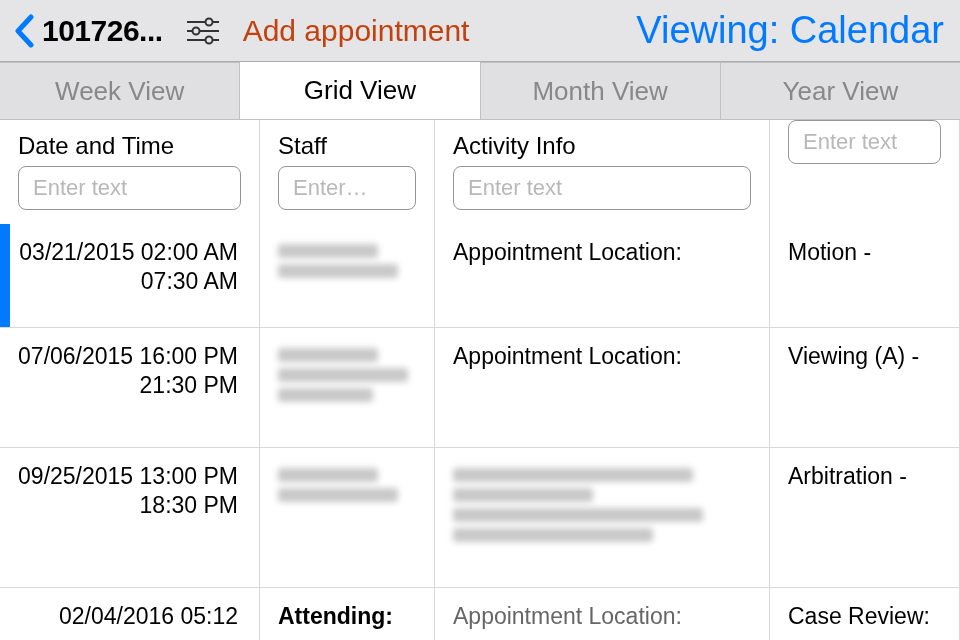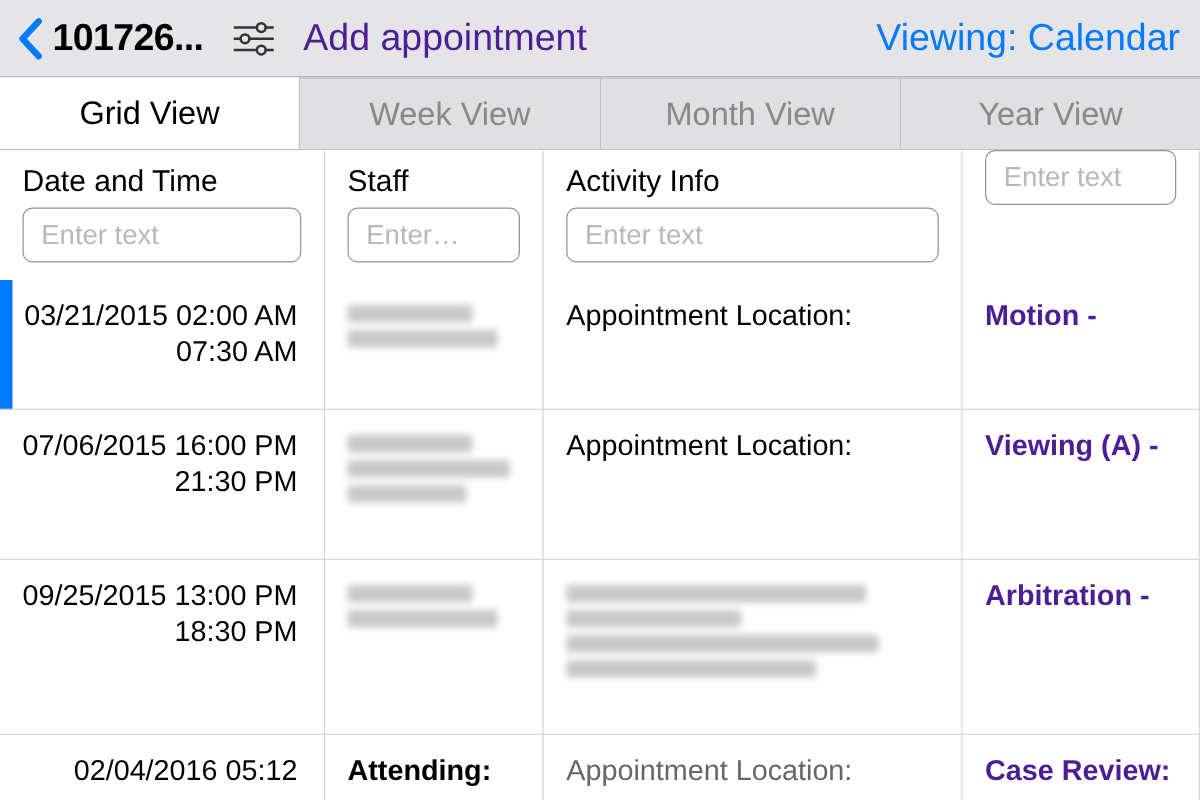--- a/index.html
+++ b/index.html
@@ -36,28 +36,28 @@
     }
     .settings-icon {
       width: 44px;
       height: 44px;
       display: flex;
       align-items: center;
       justify-content: center;
       margin-right: 18px;
     }
     .link-add {
-      color: #4c1d95;
+      color: #c2410c;
       font-size: 30px;
       font-weight: 400;
     }
     .spacer { flex: 1; }
     .link-viewing {
       color: #007aff;
-      font-size: 30px;
+      font-size: 38px;
       font-weight: 400;
       margin-right: 6px;
     }
     .tabs {
       display: flex;
       height: 58px;
       border-bottom: 1px solid #c0c0c0;
     }
     .tab {
       flex: 1;
@@ -128,21 +128,21 @@
     }
     .cell {
       padding: 14px 18px 14px 18px;
       font-size: 23px;
       line-height: 1.25;
       overflow: hidden;
     }
     .cell-date { width: 260px; text-align: right; padding-right: 22px; color: #000; }
     .cell-staff { width: 175px; }
     .cell-activity { width: 335px; color: #000; }
-    .cell-subject { flex: 1; font-weight: 700; color: #4c1d95; white-space: nowrap; }
+    .cell-subject { flex: 1; font-weight: 400; color: #000000; white-space: nowrap; }
     .blur-line {
       background: #c8c8c8;
       height: 14px;
       border-radius: 3px;
       margin: 6px 0;
       filter: blur(3px);
     }
     .staff-normal {
       font-weight: 700;
       color: #000;
@@ -167,22 +167,22 @@
       <line x1="2" y1="23" x2="34" y2="23" stroke="#333" stroke-width="2"></line>
       <circle cx="24" cy="23" r="3.5" fill="#e5e5e7" stroke="#333" stroke-width="2"></circle>
     </svg>
   </div>
   <div class="link-add">Add appointment</div>
   <div class="spacer"></div>
   <div class="link-viewing">Viewing: Calendar</div>
 </div>
 
 <div class="tabs">
+  <div class="tab">Week View</div>
   <div class="tab active">Grid View</div>
-  <div class="tab">Week View</div>
   <div class="tab">Month View</div>
   <div class="tab">Year View</div>
 </div>
 
 <div class="grid">
   <div class="col col-date">
     <div class="col-header">Date and Time</div>
     <div class="col-filter">
       <input class="filter-input" placeholder="Enter text" style="">
     </div>

